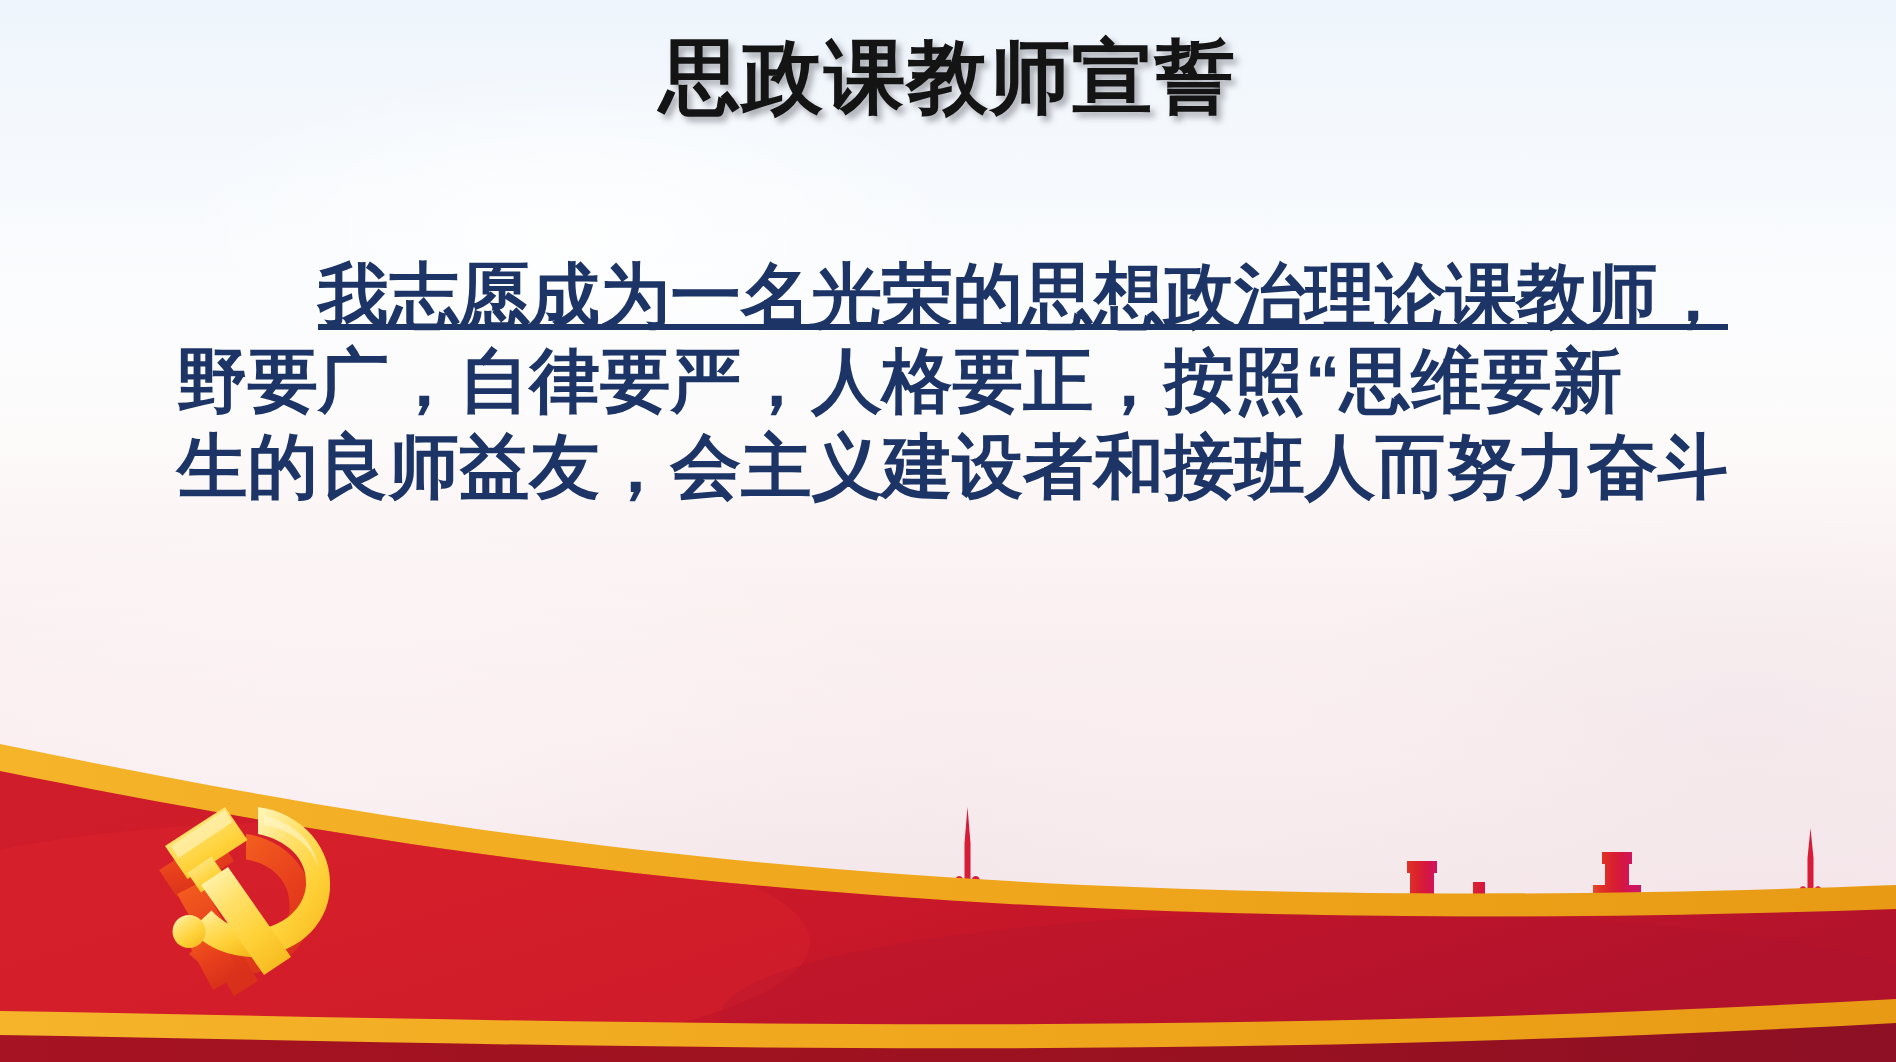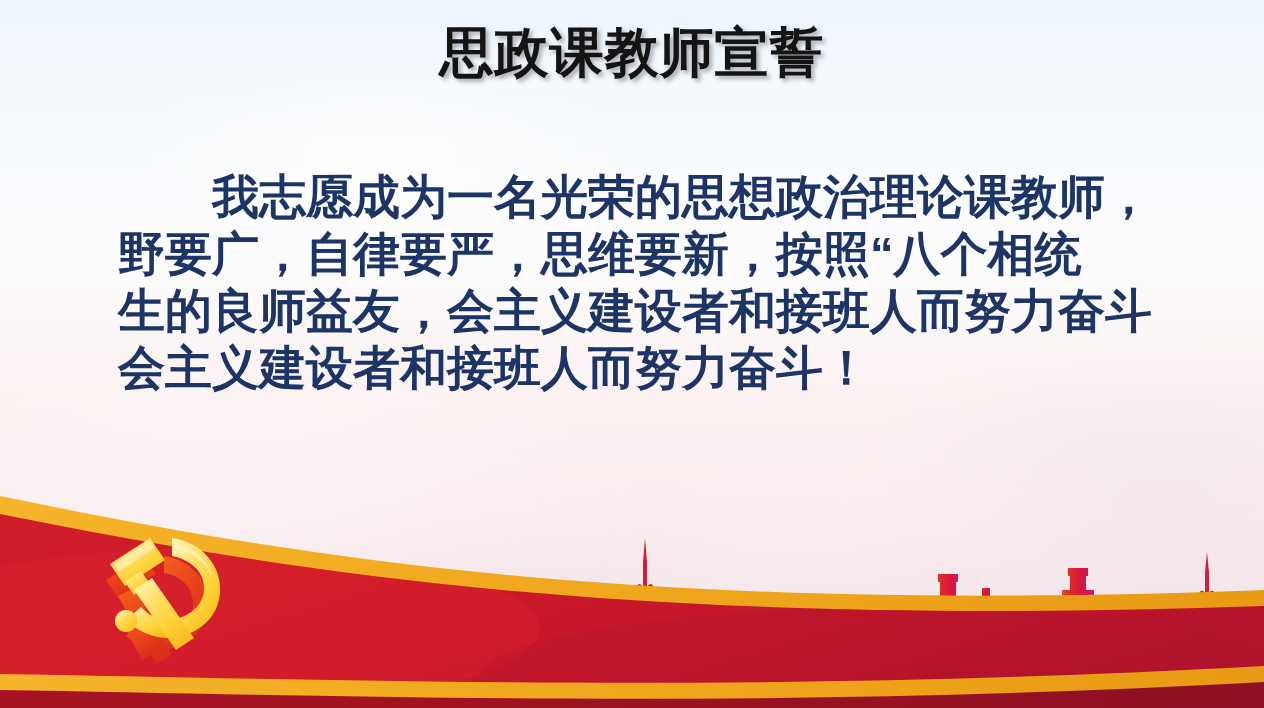--- a/index.html
+++ b/index.html
@@ -78,21 +78,21 @@
     font-size: 47px;
     font-weight: bold;
     line-height: 57px;
     letter-spacing: 0px;
   }
   .oath .ln {
     display: block;
     white-space: nowrap;
     text-shadow: 0 1px 0 rgba(255,255,255,0.35);
   }
-  .oath .ln.first { text-indent: 94px; }
+  .oath .ln.first { text-indent: 94px; text-decoration: underline; }
 
   
   .bottom-deco {
     position: absolute;
     left: 0;
     bottom: 0;
     width: 1264px;
     height: 230px;
     z-index: 5;
   }
@@ -117,23 +117,22 @@
   <div class="bg-sky"></div>
   <div class="bg-clouds"></div>
   <div class="bg-warm"></div>
 
   <div class="title-wrap">
     <span class="title">思政课教师宣誓</span>
   </div>
 
   <div class="oath">
     <span class="ln first">我志愿成为一名光荣的思想政治理论课教师，</span>
-    <span class="ln">野要广，自律要严，思维要新，按照“八个相统</span>
+    <span class="ln">野要广，自律要严，人格要正，按照“思维要新</span>
     <span class="ln">生的良师益友，会主义建设者和接班人而努力奋斗</span>
-    <span class="ln">会主义建设者和接班人而努力奋斗！</span>
   </div>
 
   <div class="bottom-deco">
     <svg viewBox="0 0 1264 230" preserveAspectRatio="none" xmlns="http://www.w3.org/2000/svg">
       <defs>
         <linearGradient id="gSkyline" x1="0" y1="0" x2="1" y2="0">
           <stop offset="0%" stop-color="#e24a2c"></stop>
           <stop offset="18%" stop-color="#e03127"></stop>
           <stop offset="42%" stop-color="#d9202f"></stop>
           <stop offset="64%" stop-color="#d41545"></stop>

